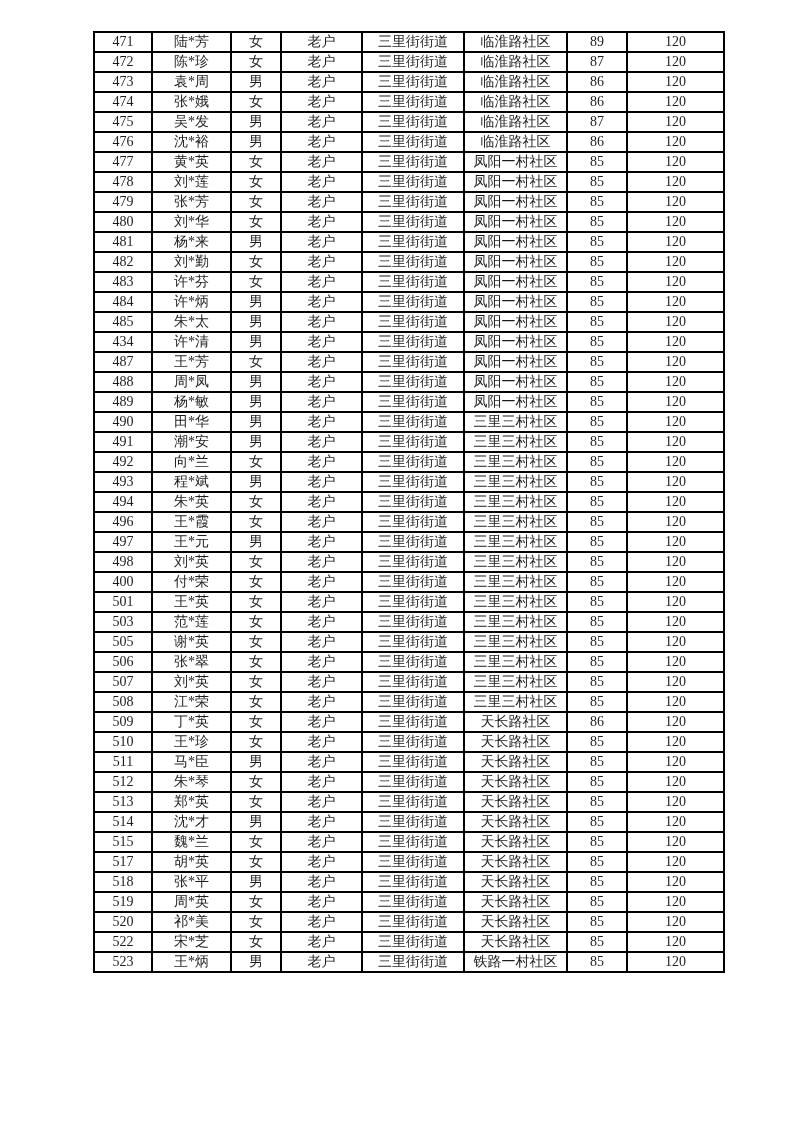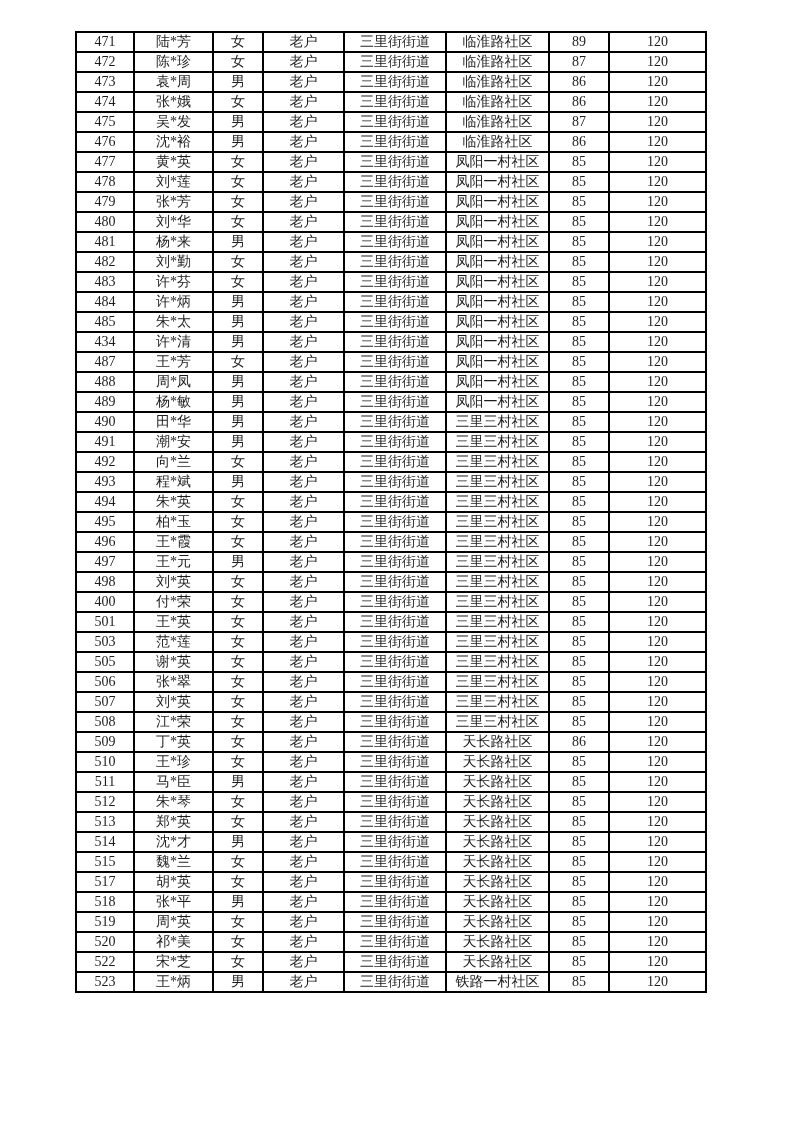--- a/index.html
+++ b/index.html
@@ -14,21 +14,21 @@
   }
   .page {
     position: relative;
     width: 793px;
     height: 1122px;
     background: #ffffff;
     overflow: hidden;
   }
   table.data-table {
     position: absolute;
-    left: 75px;
+    left: 93px;
     top: 31px;
     width: 630px;
     border-collapse: collapse;
     table-layout: fixed;
     border: 2px solid #000000;
   }
   col.c-serial    { width: 58px;  }
   col.c-name      { width: 79px;  }
   col.c-gender    { width: 50px;  }
   col.c-type      { width: 81px;  }
@@ -301,30 +301,20 @@
           <td>494</td>
           <td>朱*英</td>
           <td>女</td>
           <td>老户</td>
           <td>三里街街道</td>
           <td>三里三村社区</td>
           <td>85</td>
           <td>120</td>
         </tr>
         <tr class="data-row">
-          <td>495</td>
-          <td>柏*玉</td>
-          <td>女</td>
-          <td>老户</td>
-          <td>三里街街道</td>
-          <td>三里三村社区</td>
-          <td>85</td>
-          <td>120</td>
-        </tr>
-        <tr class="data-row">
           <td>496</td>
           <td>王*霞</td>
           <td>女</td>
           <td>老户</td>
           <td>三里街街道</td>
           <td>三里三村社区</td>
           <td>85</td>
           <td>120</td>
         </tr>
         <tr class="data-row">

